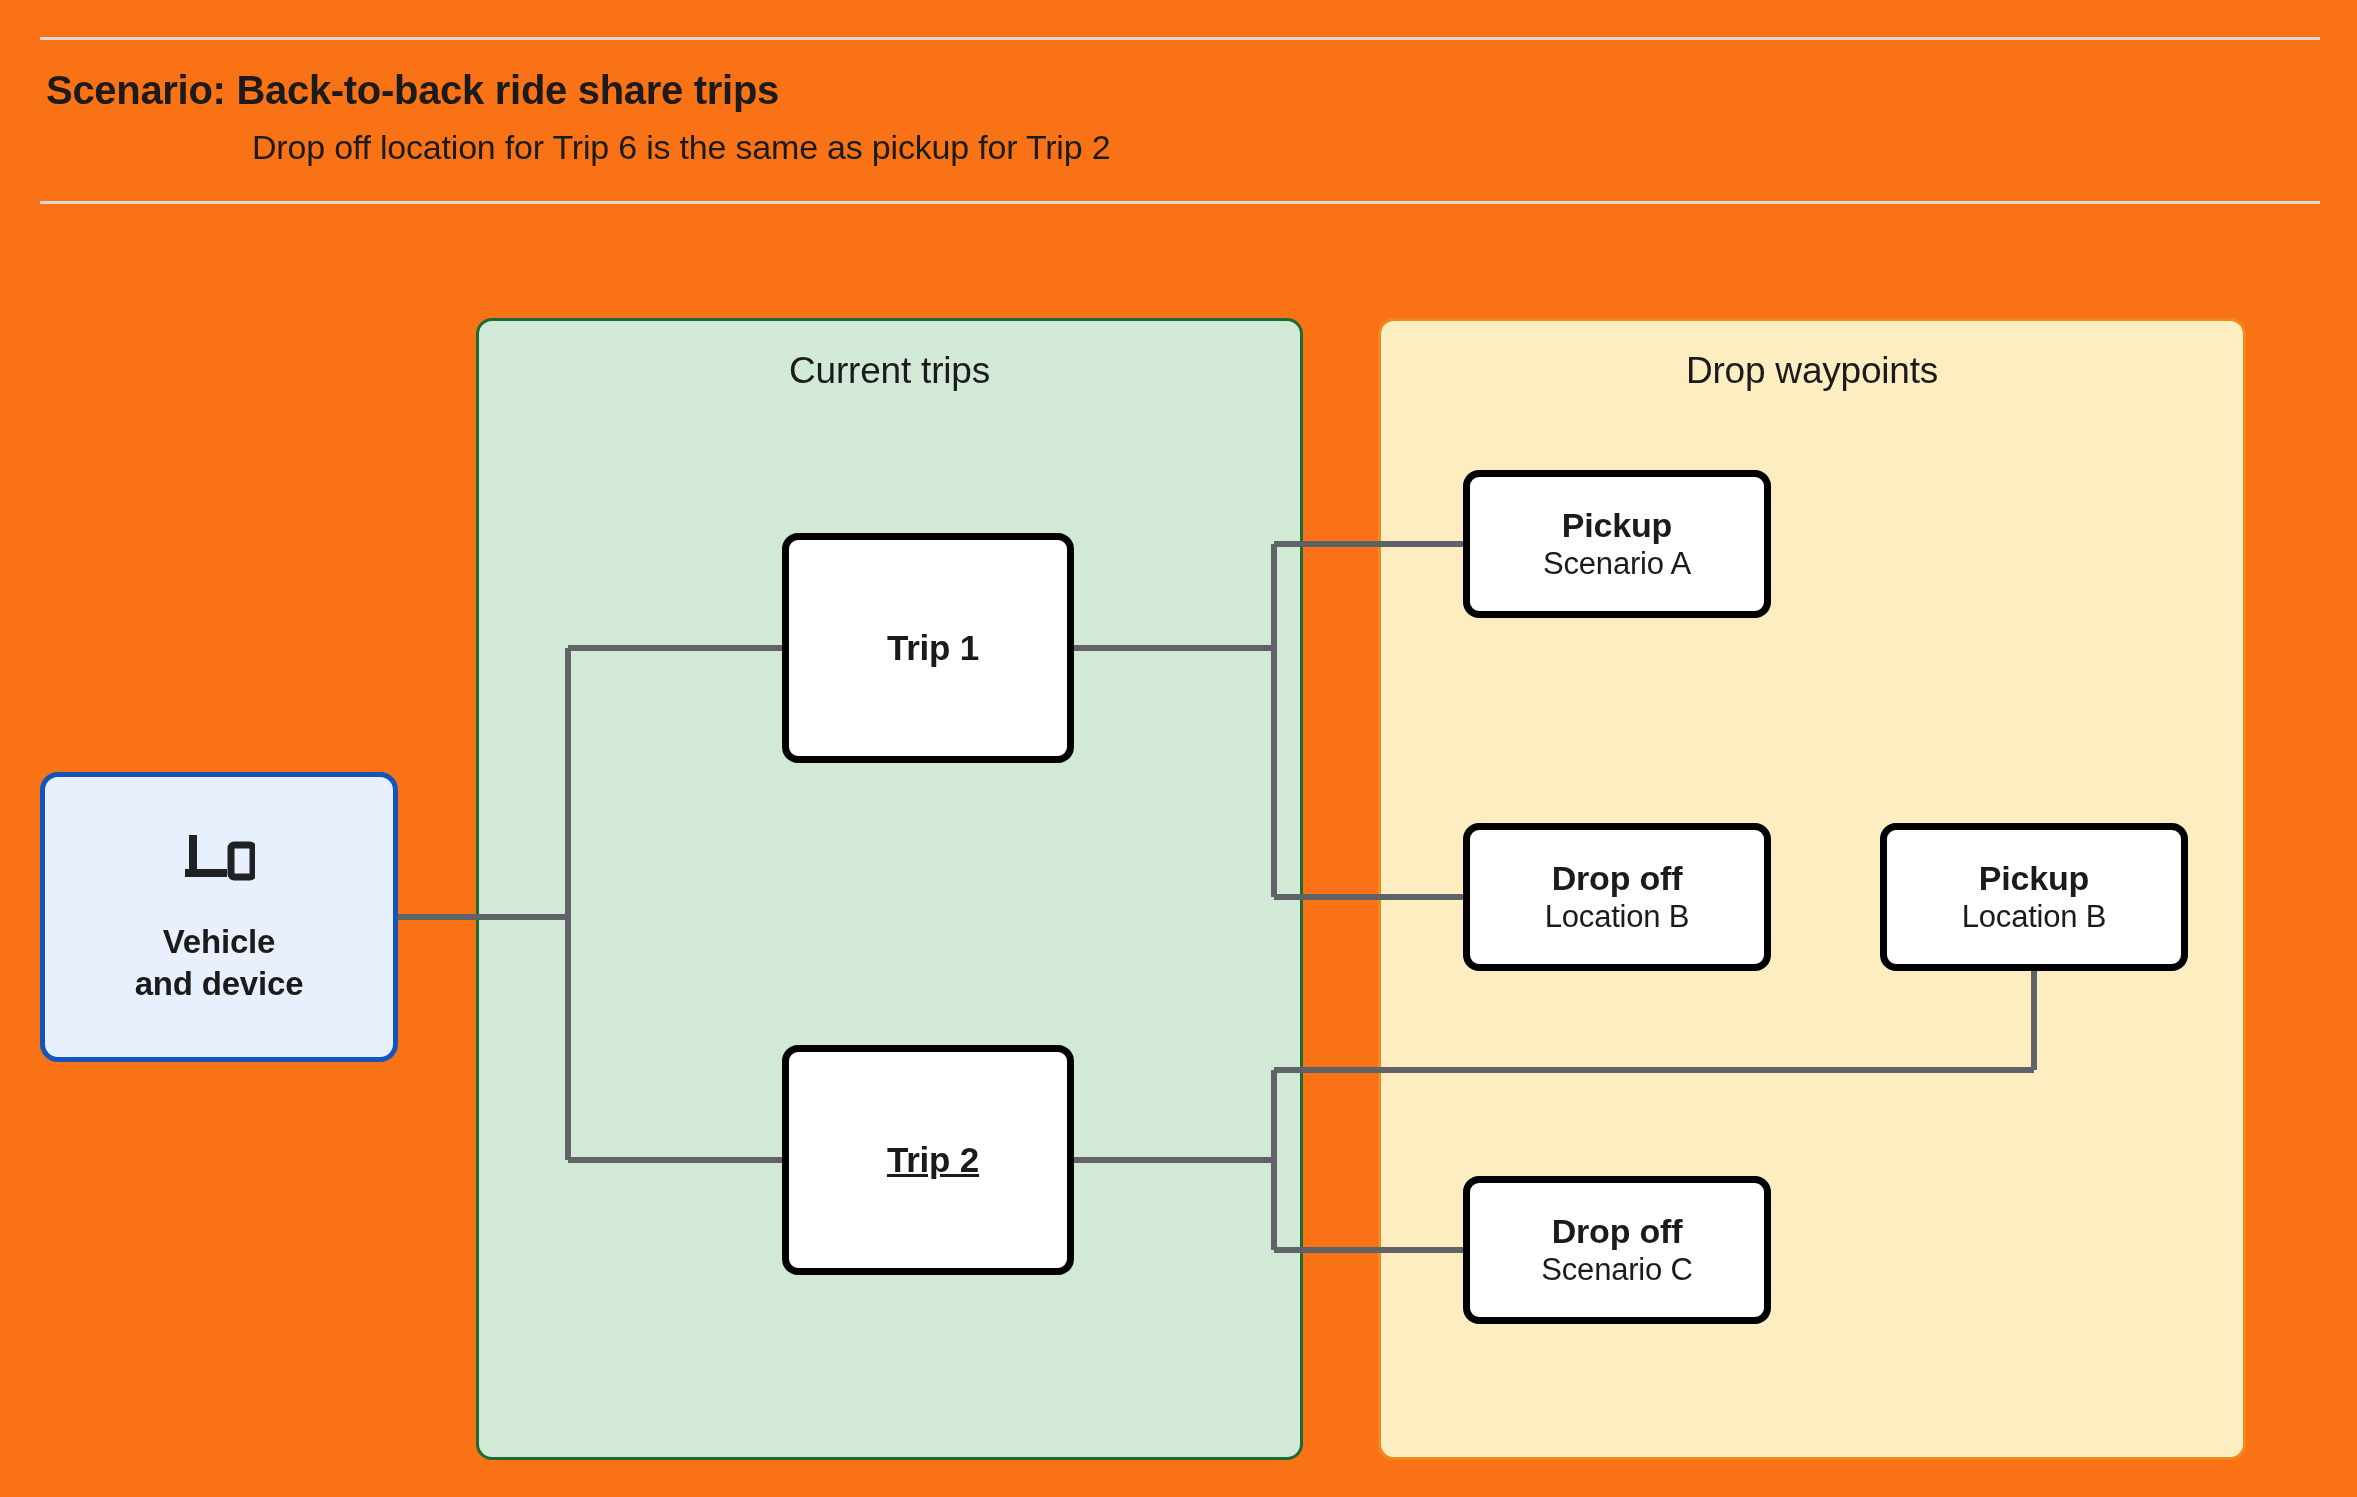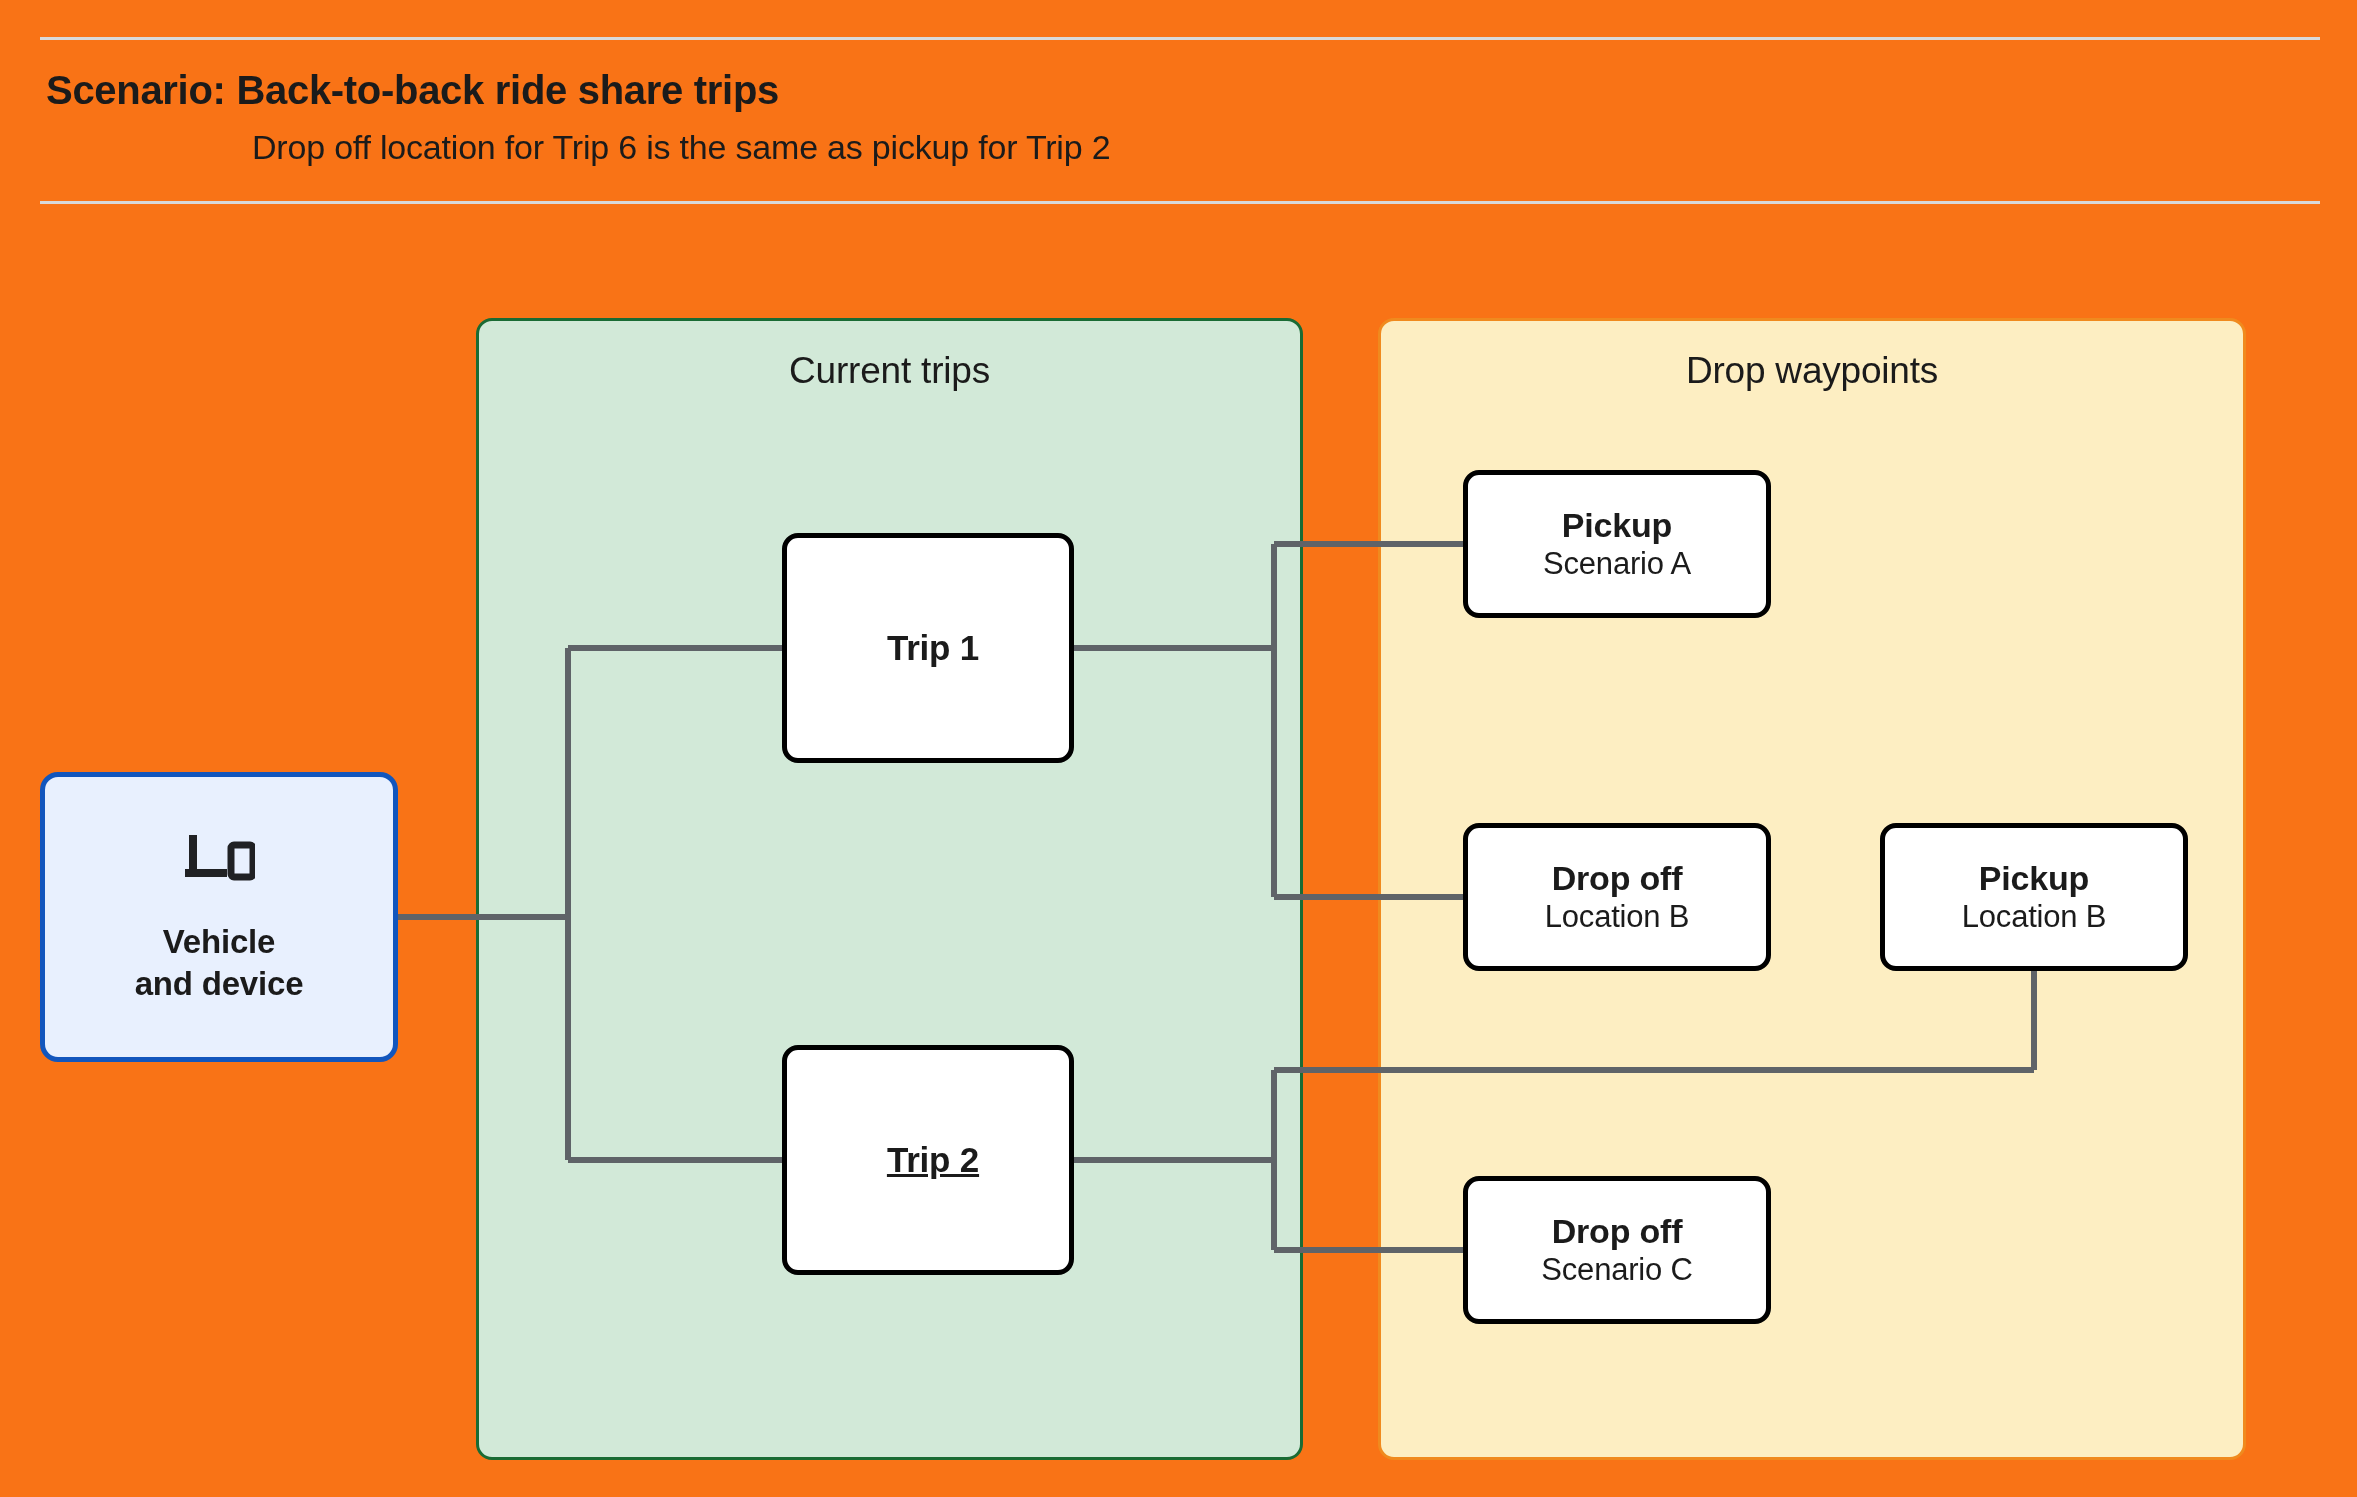--- a/index.html
+++ b/index.html
@@ -84,21 +84,21 @@
     left: 0; top: 0;
     width: 2357px; height: 1497px;
     pointer-events: none;
   }
 
   
   .node {
     position: absolute;
     box-sizing: border-box;
     background: #ffffff;
-    border: 5px solid #000000;
+    border: 7px solid #000000;
     border-radius: 16px;
     display: flex;
     flex-direction: column;
     align-items: center;
     justify-content: center;
   }
   .node-title {
     font-size: 34px;
     font-weight: bold;
     letter-spacing: -0.2px;

